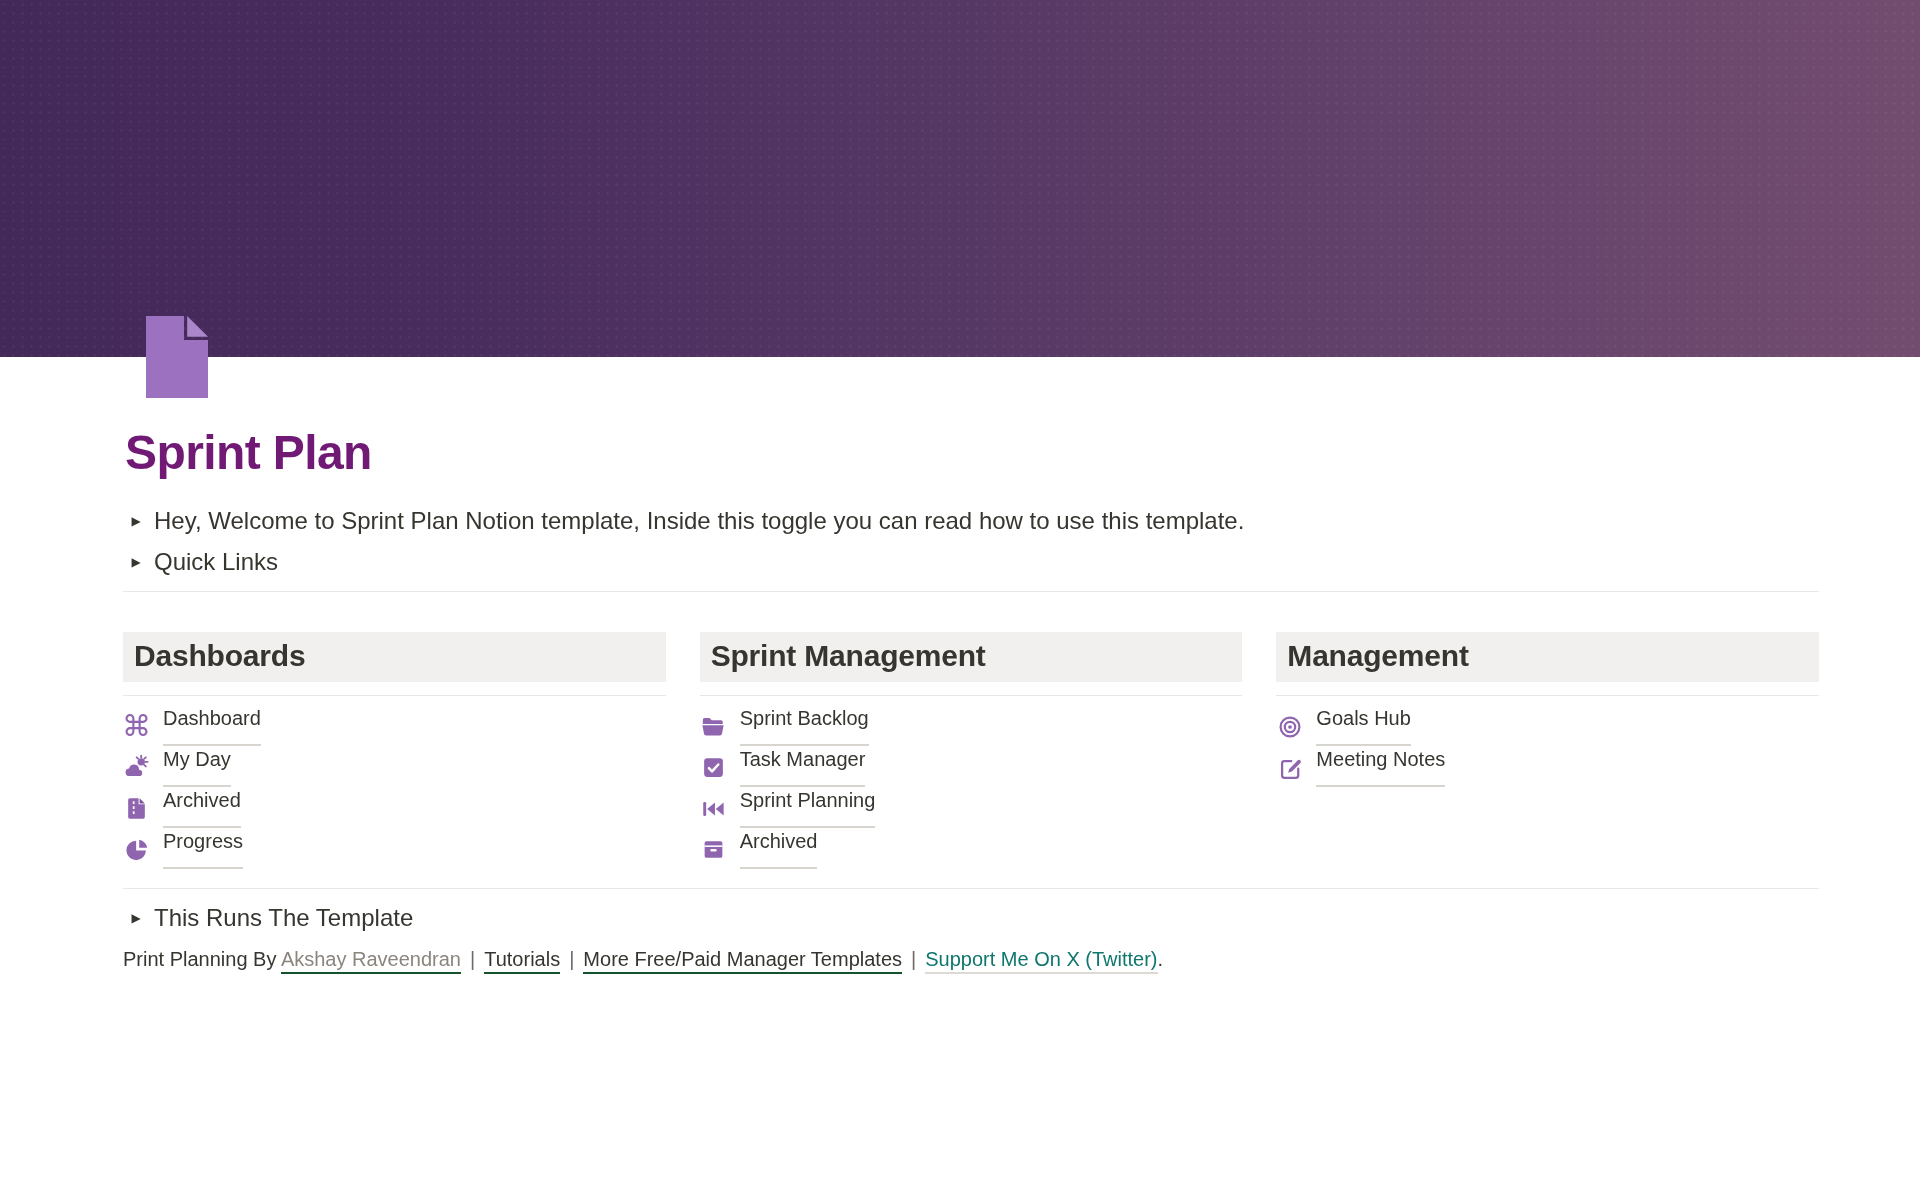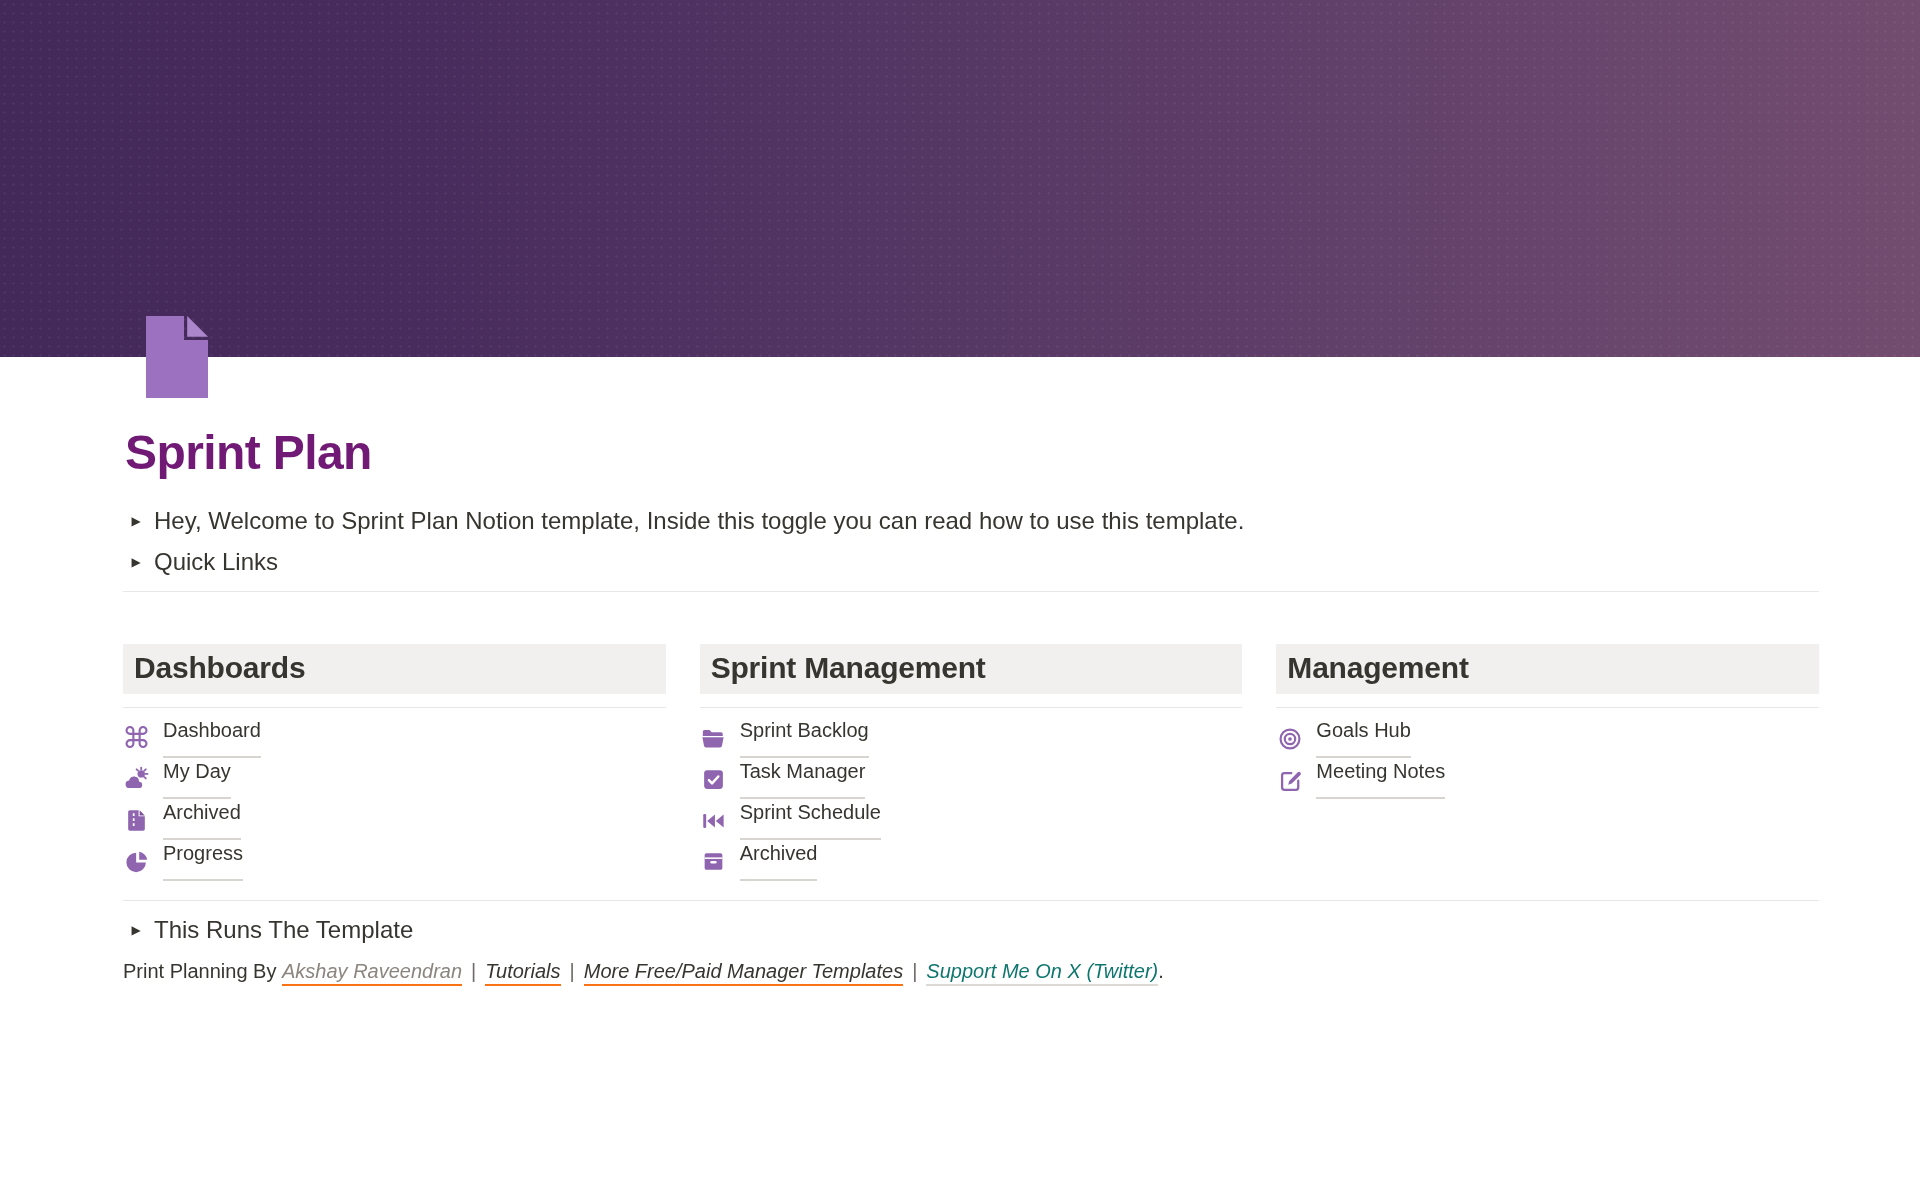--- a/index.html
+++ b/index.html
@@ -21,36 +21,36 @@
 
   .page-title { margin:68px 0 0 2px; font-size:48px; font-weight:700; letter-spacing:-0.6px; color:#701a75; }
 
   .toggles { margin-top:24px; }
   .toggle-row { display:flex; align-items:center; height:33px; margin-top:8px; cursor:pointer; }
   .toggle-arrow { width:26px; text-align:center; font-size:12px; color:#37352f; flex:none; }
   .toggle-label { font-size:24px; margin-left:5px; }
 
   .divider { height:1px; background:#e8e7e5; margin-top:13px; }
 
-  .columns { display:flex; gap:34px; margin-top:52px; }
+  .columns { display:flex; gap:34px; margin-top:40px; }
   .column { flex:1; min-width:0; }
   .col-header { background:#f1f0ef; padding:7px 11px 9px; font-size:30px; font-weight:700; letter-spacing:-0.2px; }
   .col-divider { height:1px; background:#e8e7e5; margin-top:13px; }
   .link-list { margin-top:10px; }
   .link-row { display:flex; align-items:center; height:41px; }
   .link-row .icon { width:27px; height:27px; display:flex; align-items:center; justify-content:center; margin-right:13px; flex:none; }
   .link-row .icon svg { display:block; }
   .cmd-glyph { font-size:29px; line-height:27px; color:#9065b0; }
   .page-link { font-size:20px; color:#37352f; border-bottom:2px solid #d8d5d1; padding-bottom:14px; cursor:pointer; }
 
   .bottom-divider { margin-top:18px; }
   .bottom-toggle { margin-top:12px; }
 
   .footer { margin-top:11px; font-size:20px; color:#37352f; line-height:29px; }
-  .footer .u { border-bottom:2px solid #f97316; padding-bottom:2px; cursor:pointer;font-style:italic; }
+  .footer .u { border-bottom:2px solid #14532d; padding-bottom:2px; cursor:pointer; }
   .footer .muted { color:#8b857e; }
   .footer .faint { color:#0f766e; border-bottom-color:#dddad6; }
   .footer .pipe { color:#6f6b66; margin:0 9px; font-weight:400; }
 </style>
 </head>
 <body>
 
 <div class="cover">
   <div class="texture"></div>
 </div>
@@ -160,21 +160,21 @@
         </div>
 
         <div class="link-row">
           <span class="icon">
             <svg width="26" height="26" viewBox="0 0 24 24" fill="#9065b0">
               <rect x="3" y="5.6" width="2.7" height="12.8" rx="1.1"></rect>
               <path d="M13.8 6 L6.6 12 L13.8 18 Z"></path>
               <path d="M21.8 6 L14.6 12 L21.8 18 Z"></path>
             </svg>
           </span>
-          <span class="page-link">Sprint Schedule</span>
+          <span class="page-link">Sprint Planning</span>
         </div>
 
         <div class="link-row">
           <span class="icon">
             <svg width="25" height="25" viewBox="0 0 24 24">
               <rect x="3.5" y="4" width="17" height="16" rx="1.8" fill="#9065b0"></rect>
               <line x1="3.5" y1="8.8" x2="20.5" y2="8.8" stroke="#ffffff" stroke-width="1.5"></line>
               <rect x="9" y="11.4" width="6" height="2.5" rx="1.2" fill="#ffffff"></rect>
             </svg>
           </span>

